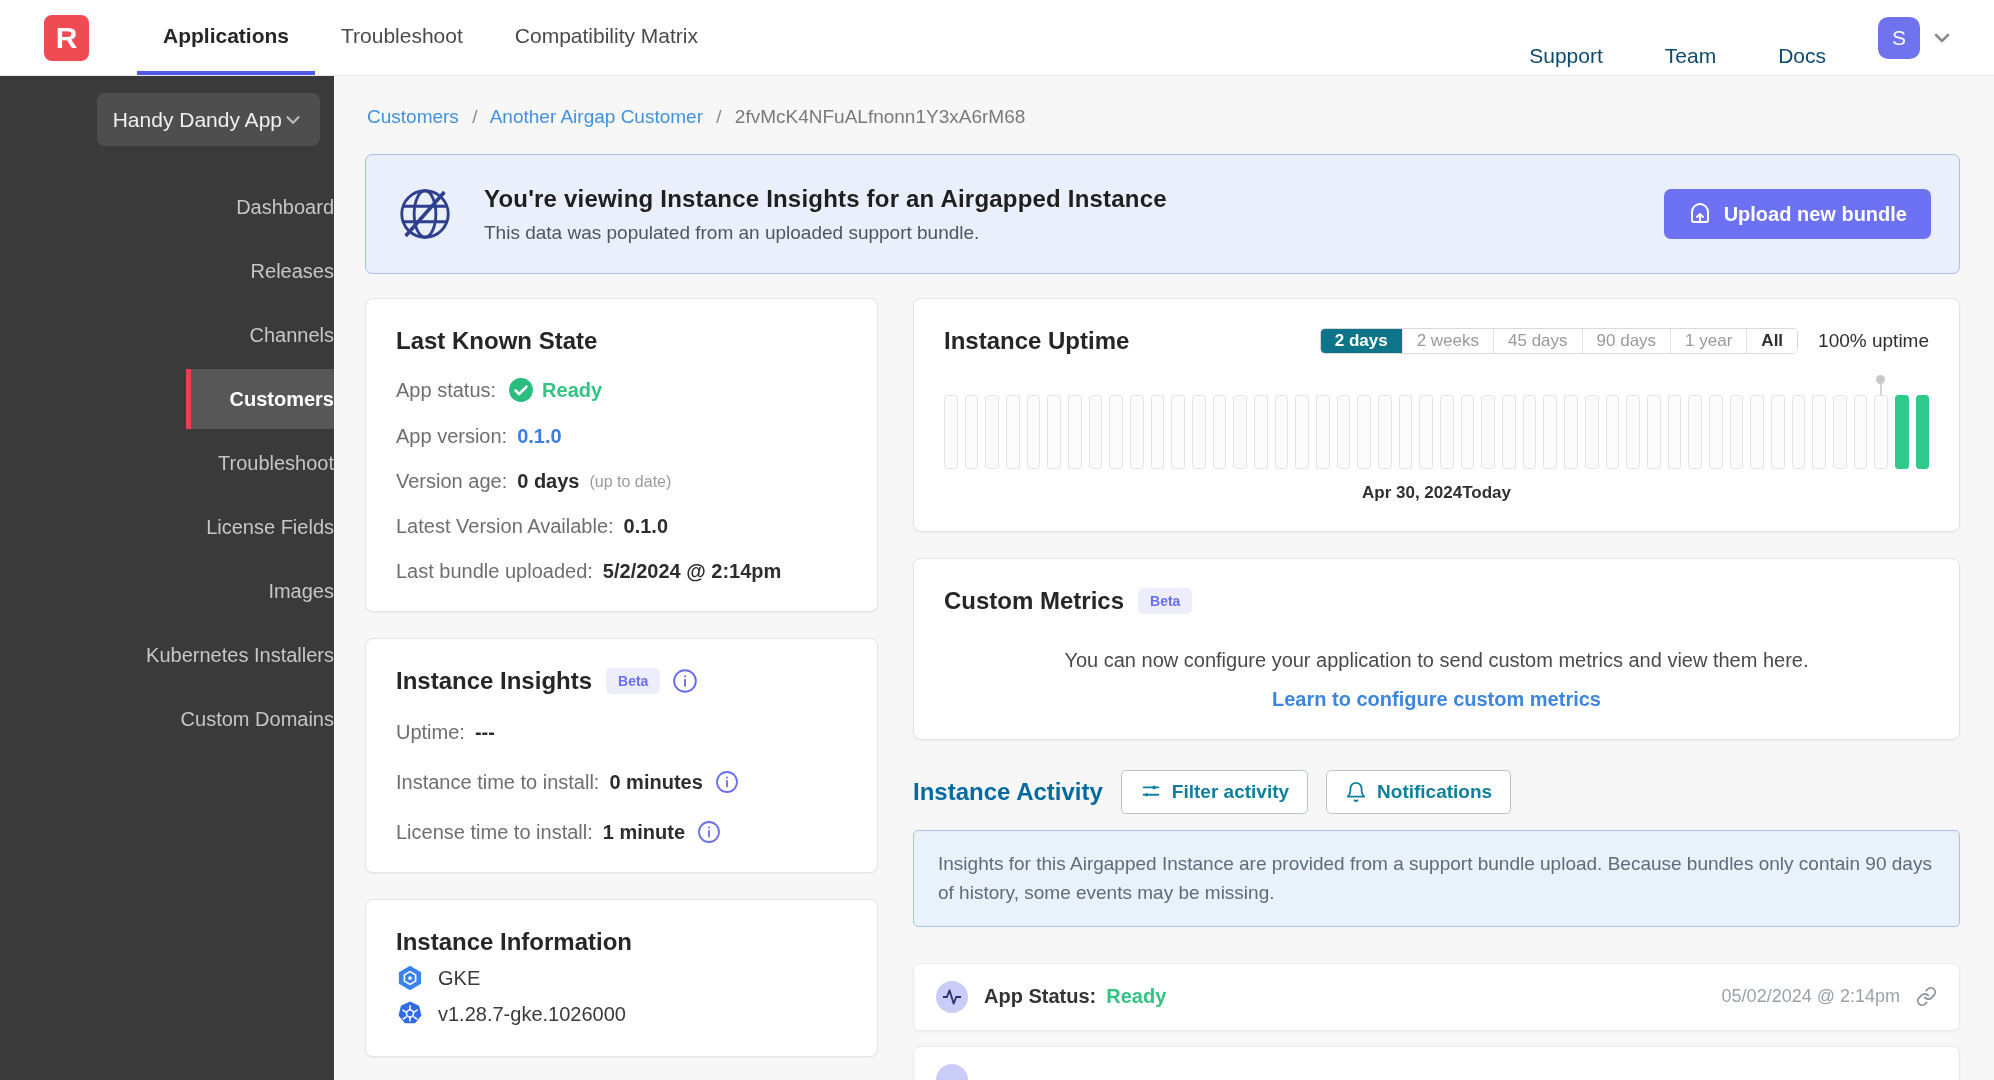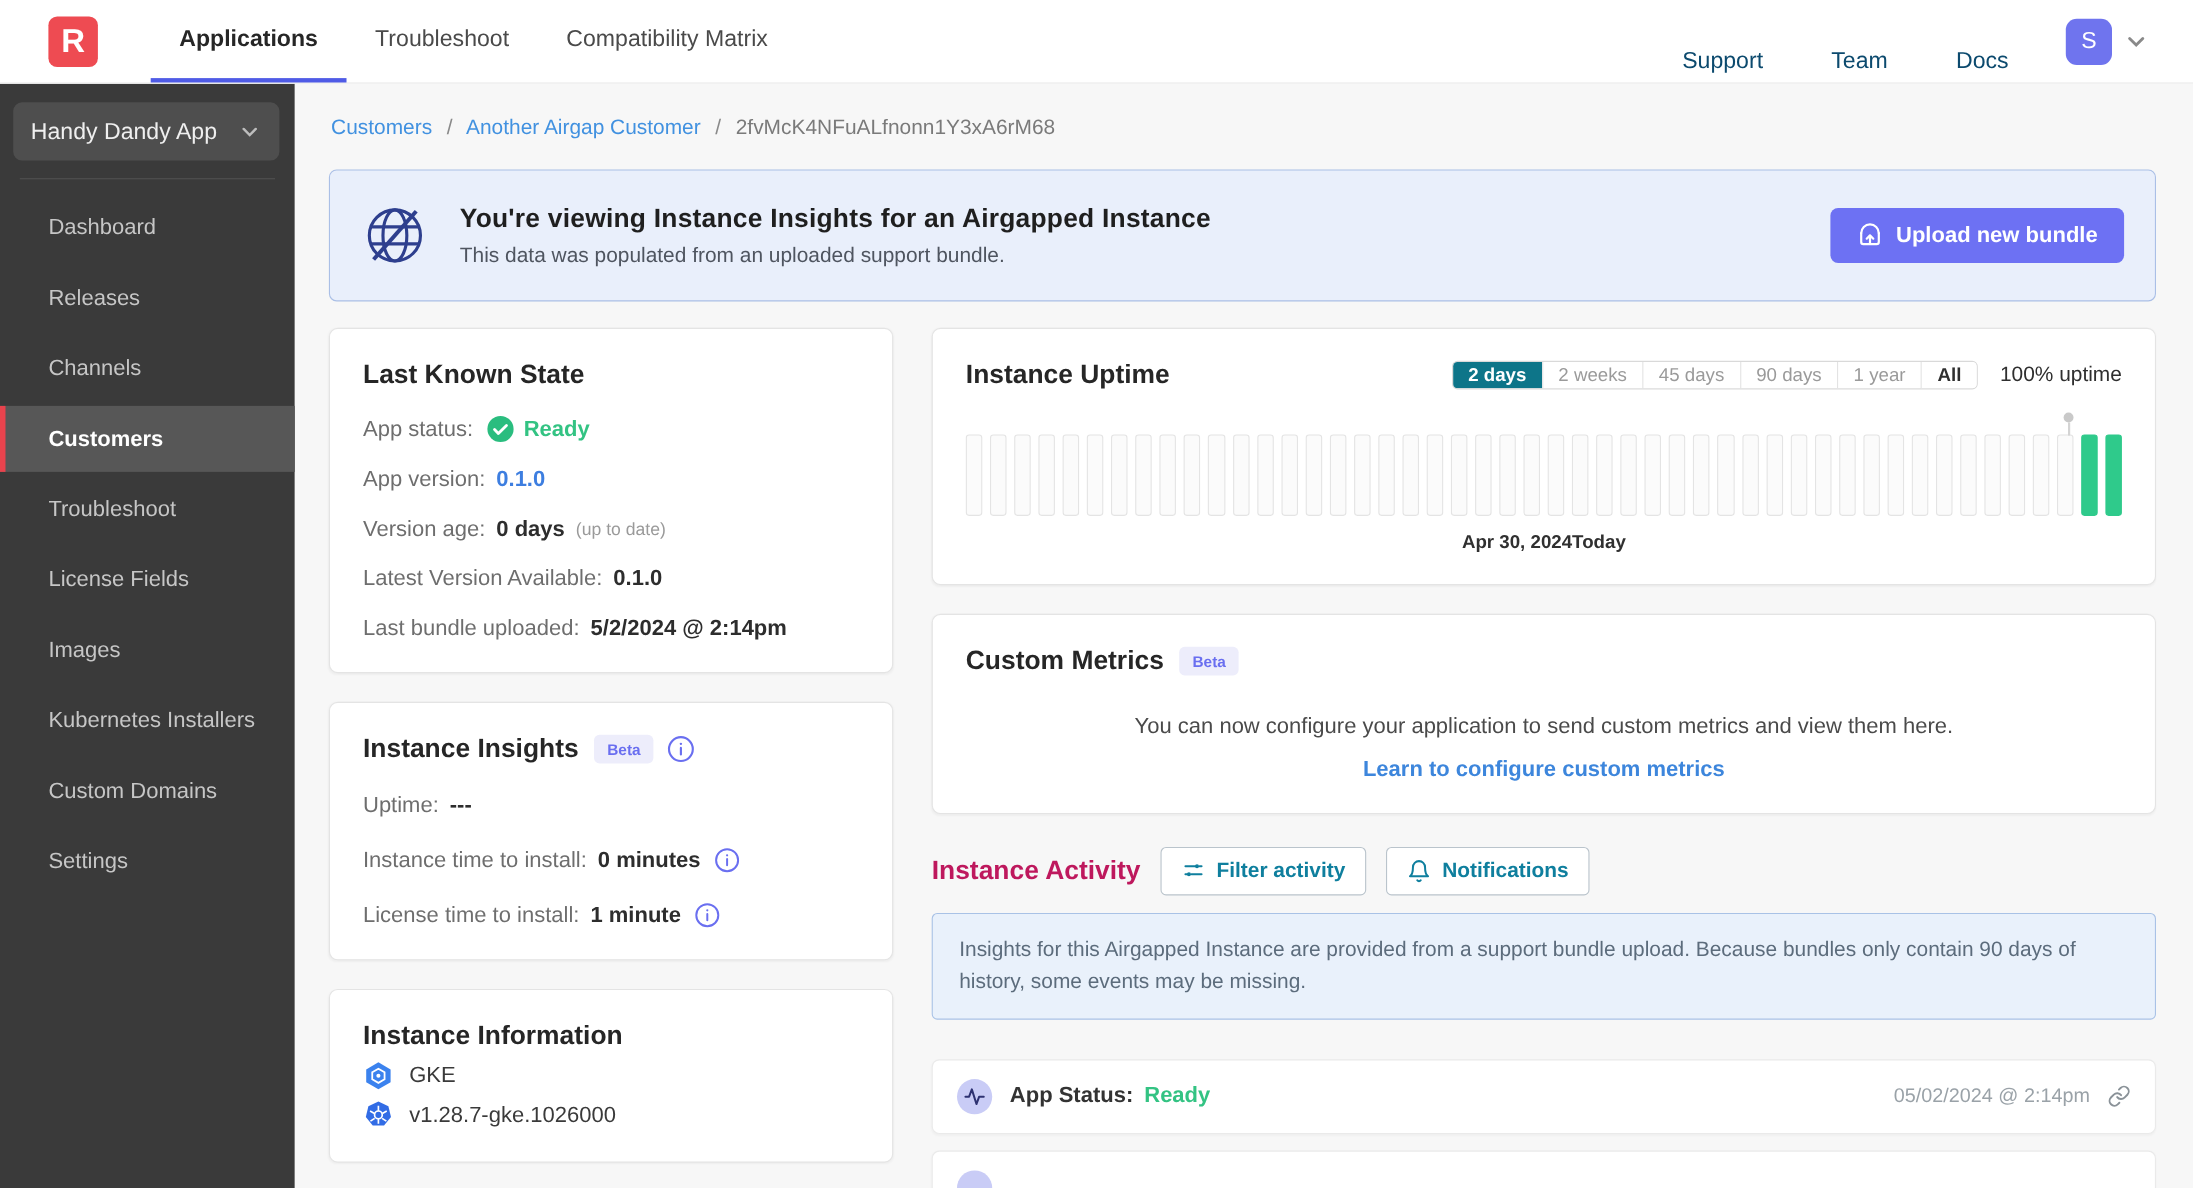--- a/index.html
+++ b/index.html
@@ -18,21 +18,21 @@
   .nav-tab.active { color:#262626; font-weight:bold; border-bottom-color:#4f5be6; }
   .nav-right { margin-left:auto; display:flex; align-items:center; padding-right:40px; }
   .nav-link { font-size:21px; color:#0c4a6e; margin-left:62px; cursor:pointer;margin-top:36px; }
   .avatar { width:42px; height:42px; border-radius:10px; background:#6f74ee; color:#fff;
     font-size:21px; display:flex; align-items:center; justify-content:center;
     margin-left:52px; cursor:pointer; }
   .avatar-chevron { margin-left:10px; cursor:pointer; display:flex; }
 
   
   .app-body { display:flex; height:1004px; }
-  .sidebar { width:268px; background:#3a3a3a; flex:none; display:flex; flex-direction:column; }
+  .sidebar { width:334px; background:#3a3a3a; flex:none; display:flex; flex-direction:column;align-items:flex-end; }
   .app-selector { margin:17px 14px 0 12px; background:#4e4e4e; border-radius:8px;
     height:53px; display:flex; align-items:center; padding:0 16px; cursor:pointer; }
   .app-selector-label { color:#efefef; font-size:21px; flex:1; }
   .sidebar-divider { border-top:1px solid #525252; margin:16px 18px 10px 18px; }
   .side-item { height:60px; display:flex; align-items:center; padding-left:44px;
     font-size:20px; color:#c6c6c6; cursor:pointer; position:relative; margin-top:4px; }
   .side-item.active { background:#575757; color:#fff; font-weight:bold; }
   .side-item.active::before { content:""; position:absolute; left:0; top:0; bottom:0;
     width:5px; background:#e8434d; }
 
@@ -106,21 +106,21 @@
   .bars-labels { display:flex; justify-content:center; margin-top:14px;
     font-size:17px; font-weight:bold; color:#303030; }
 
   
   .cm-text { text-align:center; font-size:20px; color:#4a4a4a; margin-top:34px; }
   .cm-link { text-align:center; font-size:20px; color:#3d86dc; font-weight:bold;
     margin-top:16px; cursor:pointer; }
 
   
   .activity-head { display:flex; align-items:center; margin-top:30px; }
-  .activity-title { font-size:24px; font-weight:bold; color:#be185d; }
+  .activity-title { font-size:24px; font-weight:bold; color:#0369a1; }
   .outline-btn { display:flex; align-items:center; gap:10px; background:#fff;
     border:1px solid #bac4cc; border-radius:5px; color:#0f7f9e; font-size:19px;
     font-weight:bold; padding:10px 18px; margin-left:18px; cursor:pointer;
     font-family:inherit; }
   .activity-note { background:#e9f1fb; border:1px solid #a9c2e6; border-radius:5px;
     margin-top:16px; padding:18px 24px; font-size:19px; color:#5c6c7c; line-height:1.55; }
   .events { margin-top:36px; }
   .event-row { background:#fff; border:1px solid #eaeaea; border-radius:7px;
     display:flex; align-items:center; padding:17px 22px; margin-bottom:15px;
     box-shadow:0 1px 2px rgba(0,0,0,.03); }
@@ -170,21 +170,20 @@
     <div class="sidebar-divider"></div>
     <div class="side-item">Dashboard</div>
     <div class="side-item">Releases</div>
     <div class="side-item">Channels</div>
     <div class="side-item active">Customers</div>
     <div class="side-item">Troubleshoot</div>
     <div class="side-item">License Fields</div>
     <div class="side-item">Images</div>
     <div class="side-item">Kubernetes Installers</div>
     <div class="side-item">Custom Domains</div>
-    <div class="side-item">Settings</div>
   </div>
 
   <div class="content">
 
     <div class="breadcrumb">
       <span class="crumb-link">Customers</span>
       <span class="crumb-sep">/</span>
       <span class="crumb-link">Another Airgap Customer</span>
       <span class="crumb-sep">/</span>
       <span class="crumb-current">2fvMcK4NFuALfnonn1Y3xA6rM68</span>

